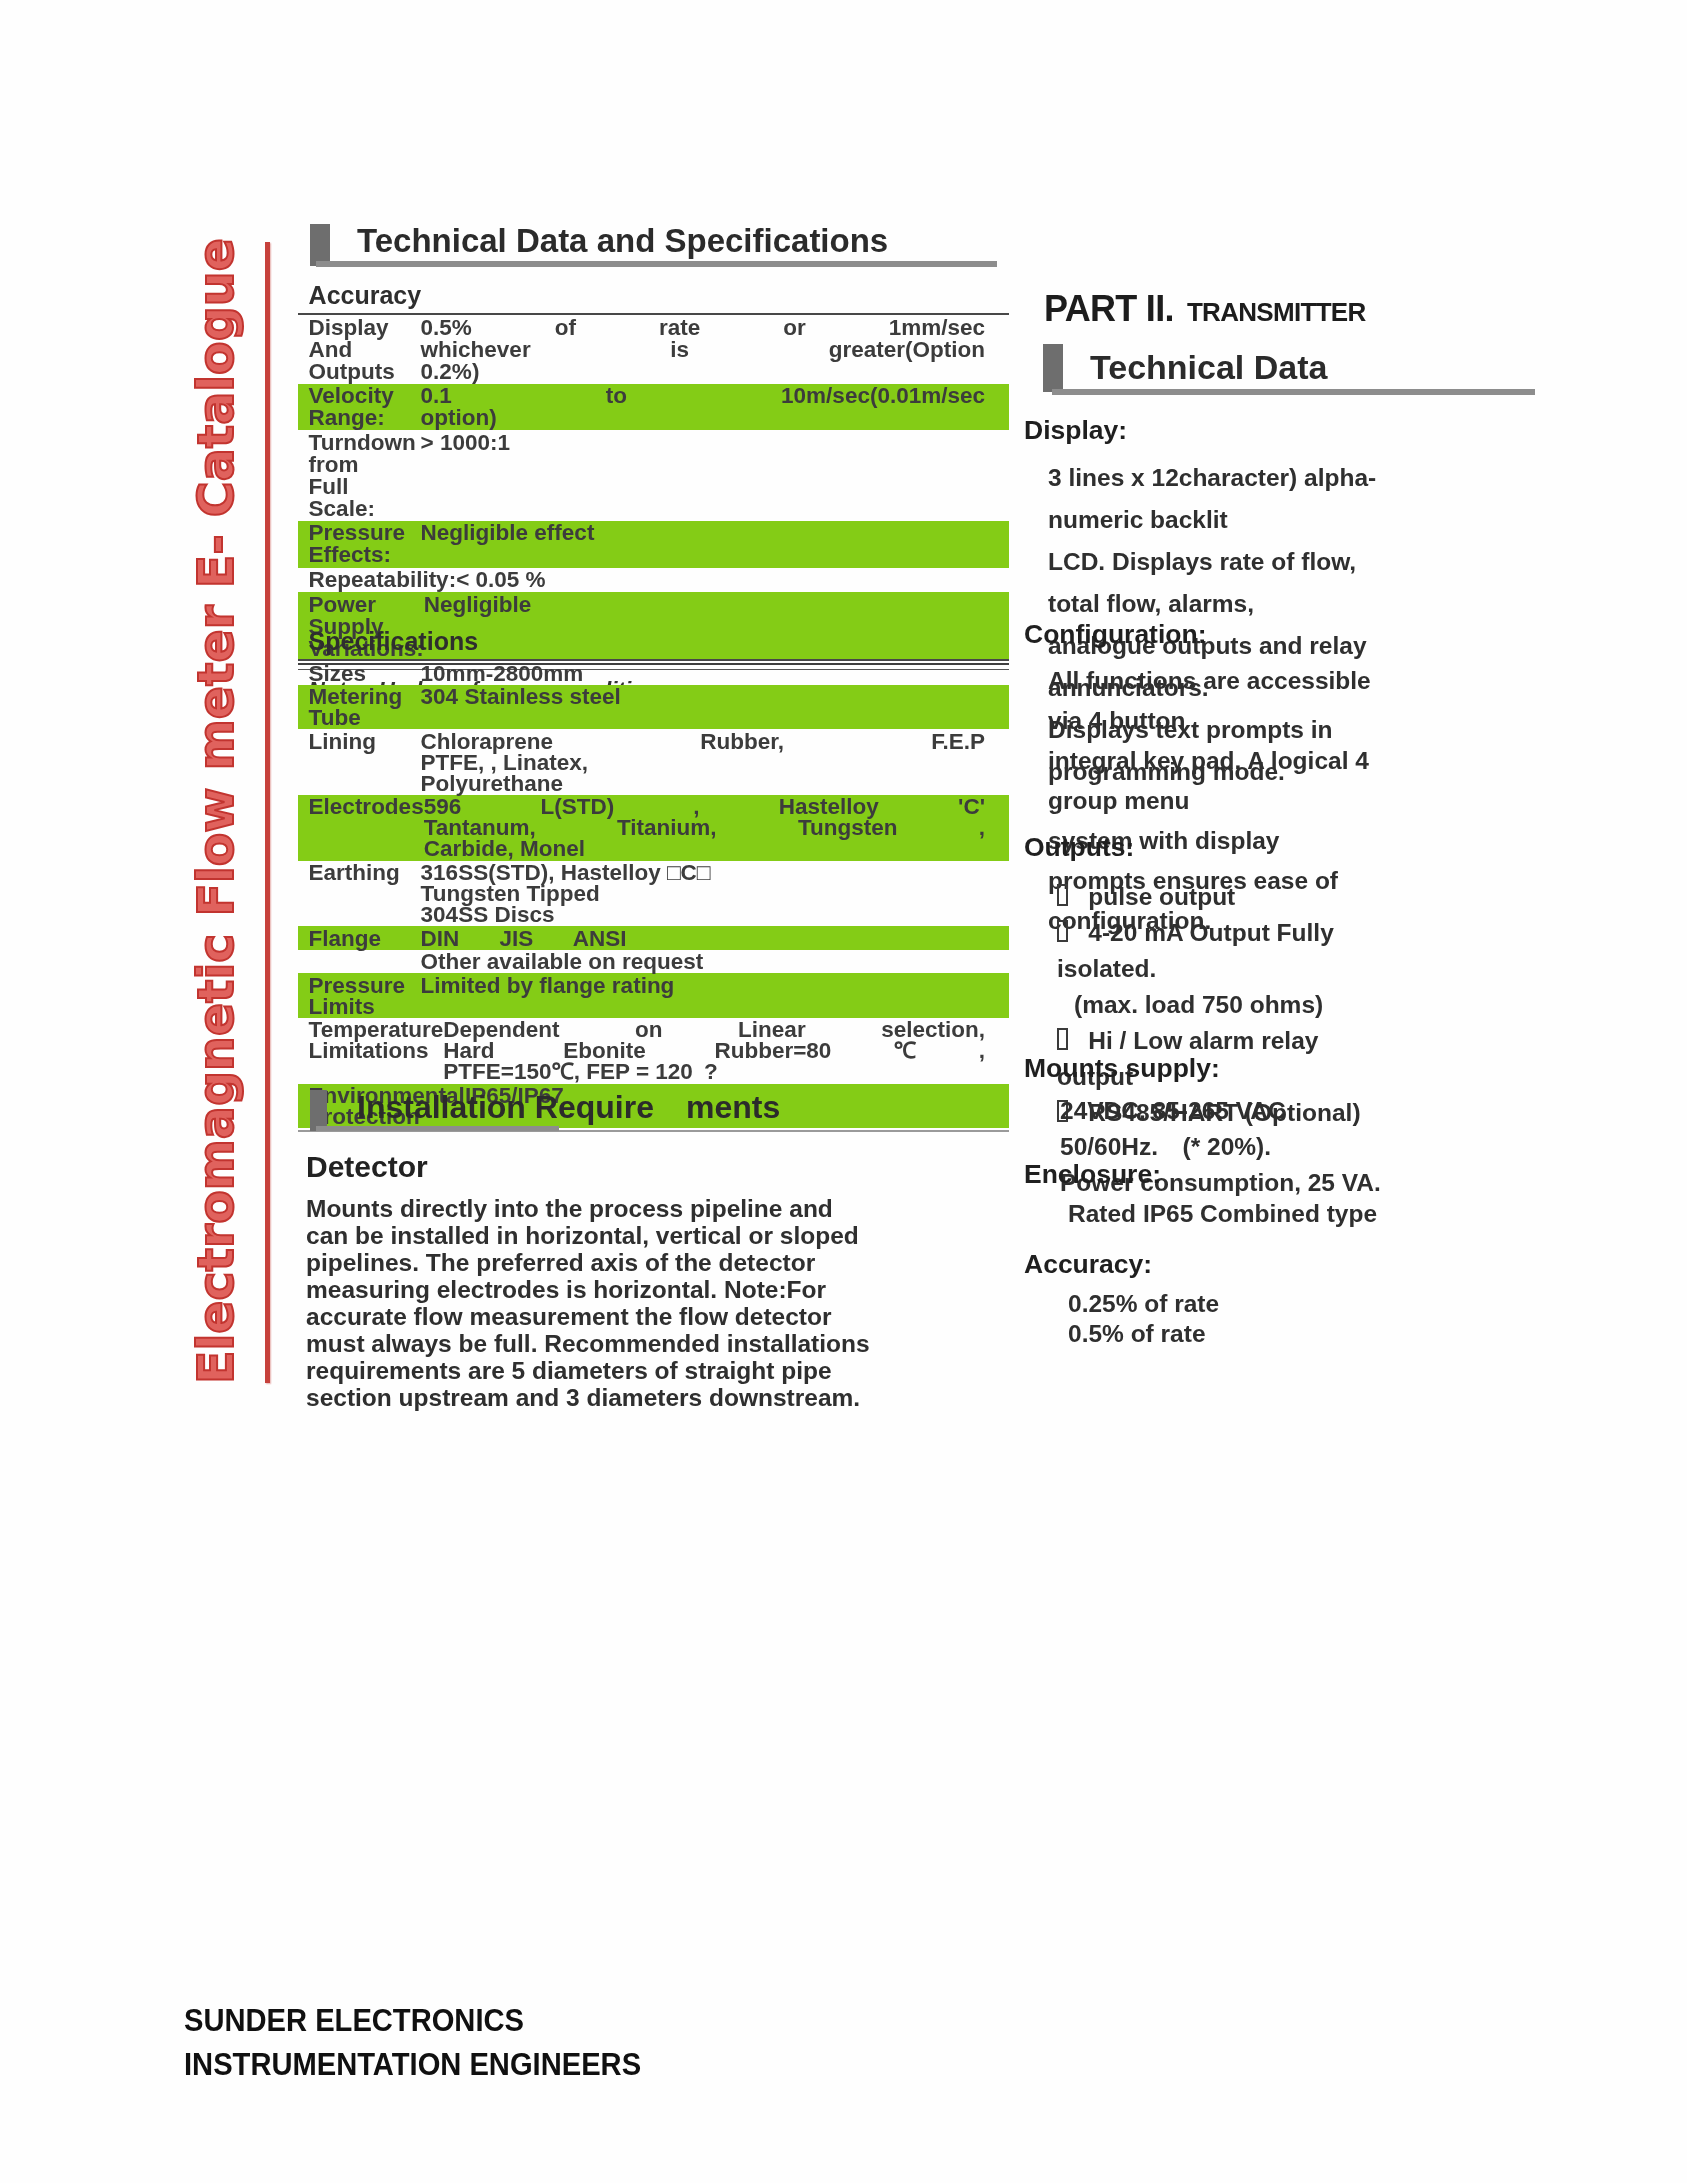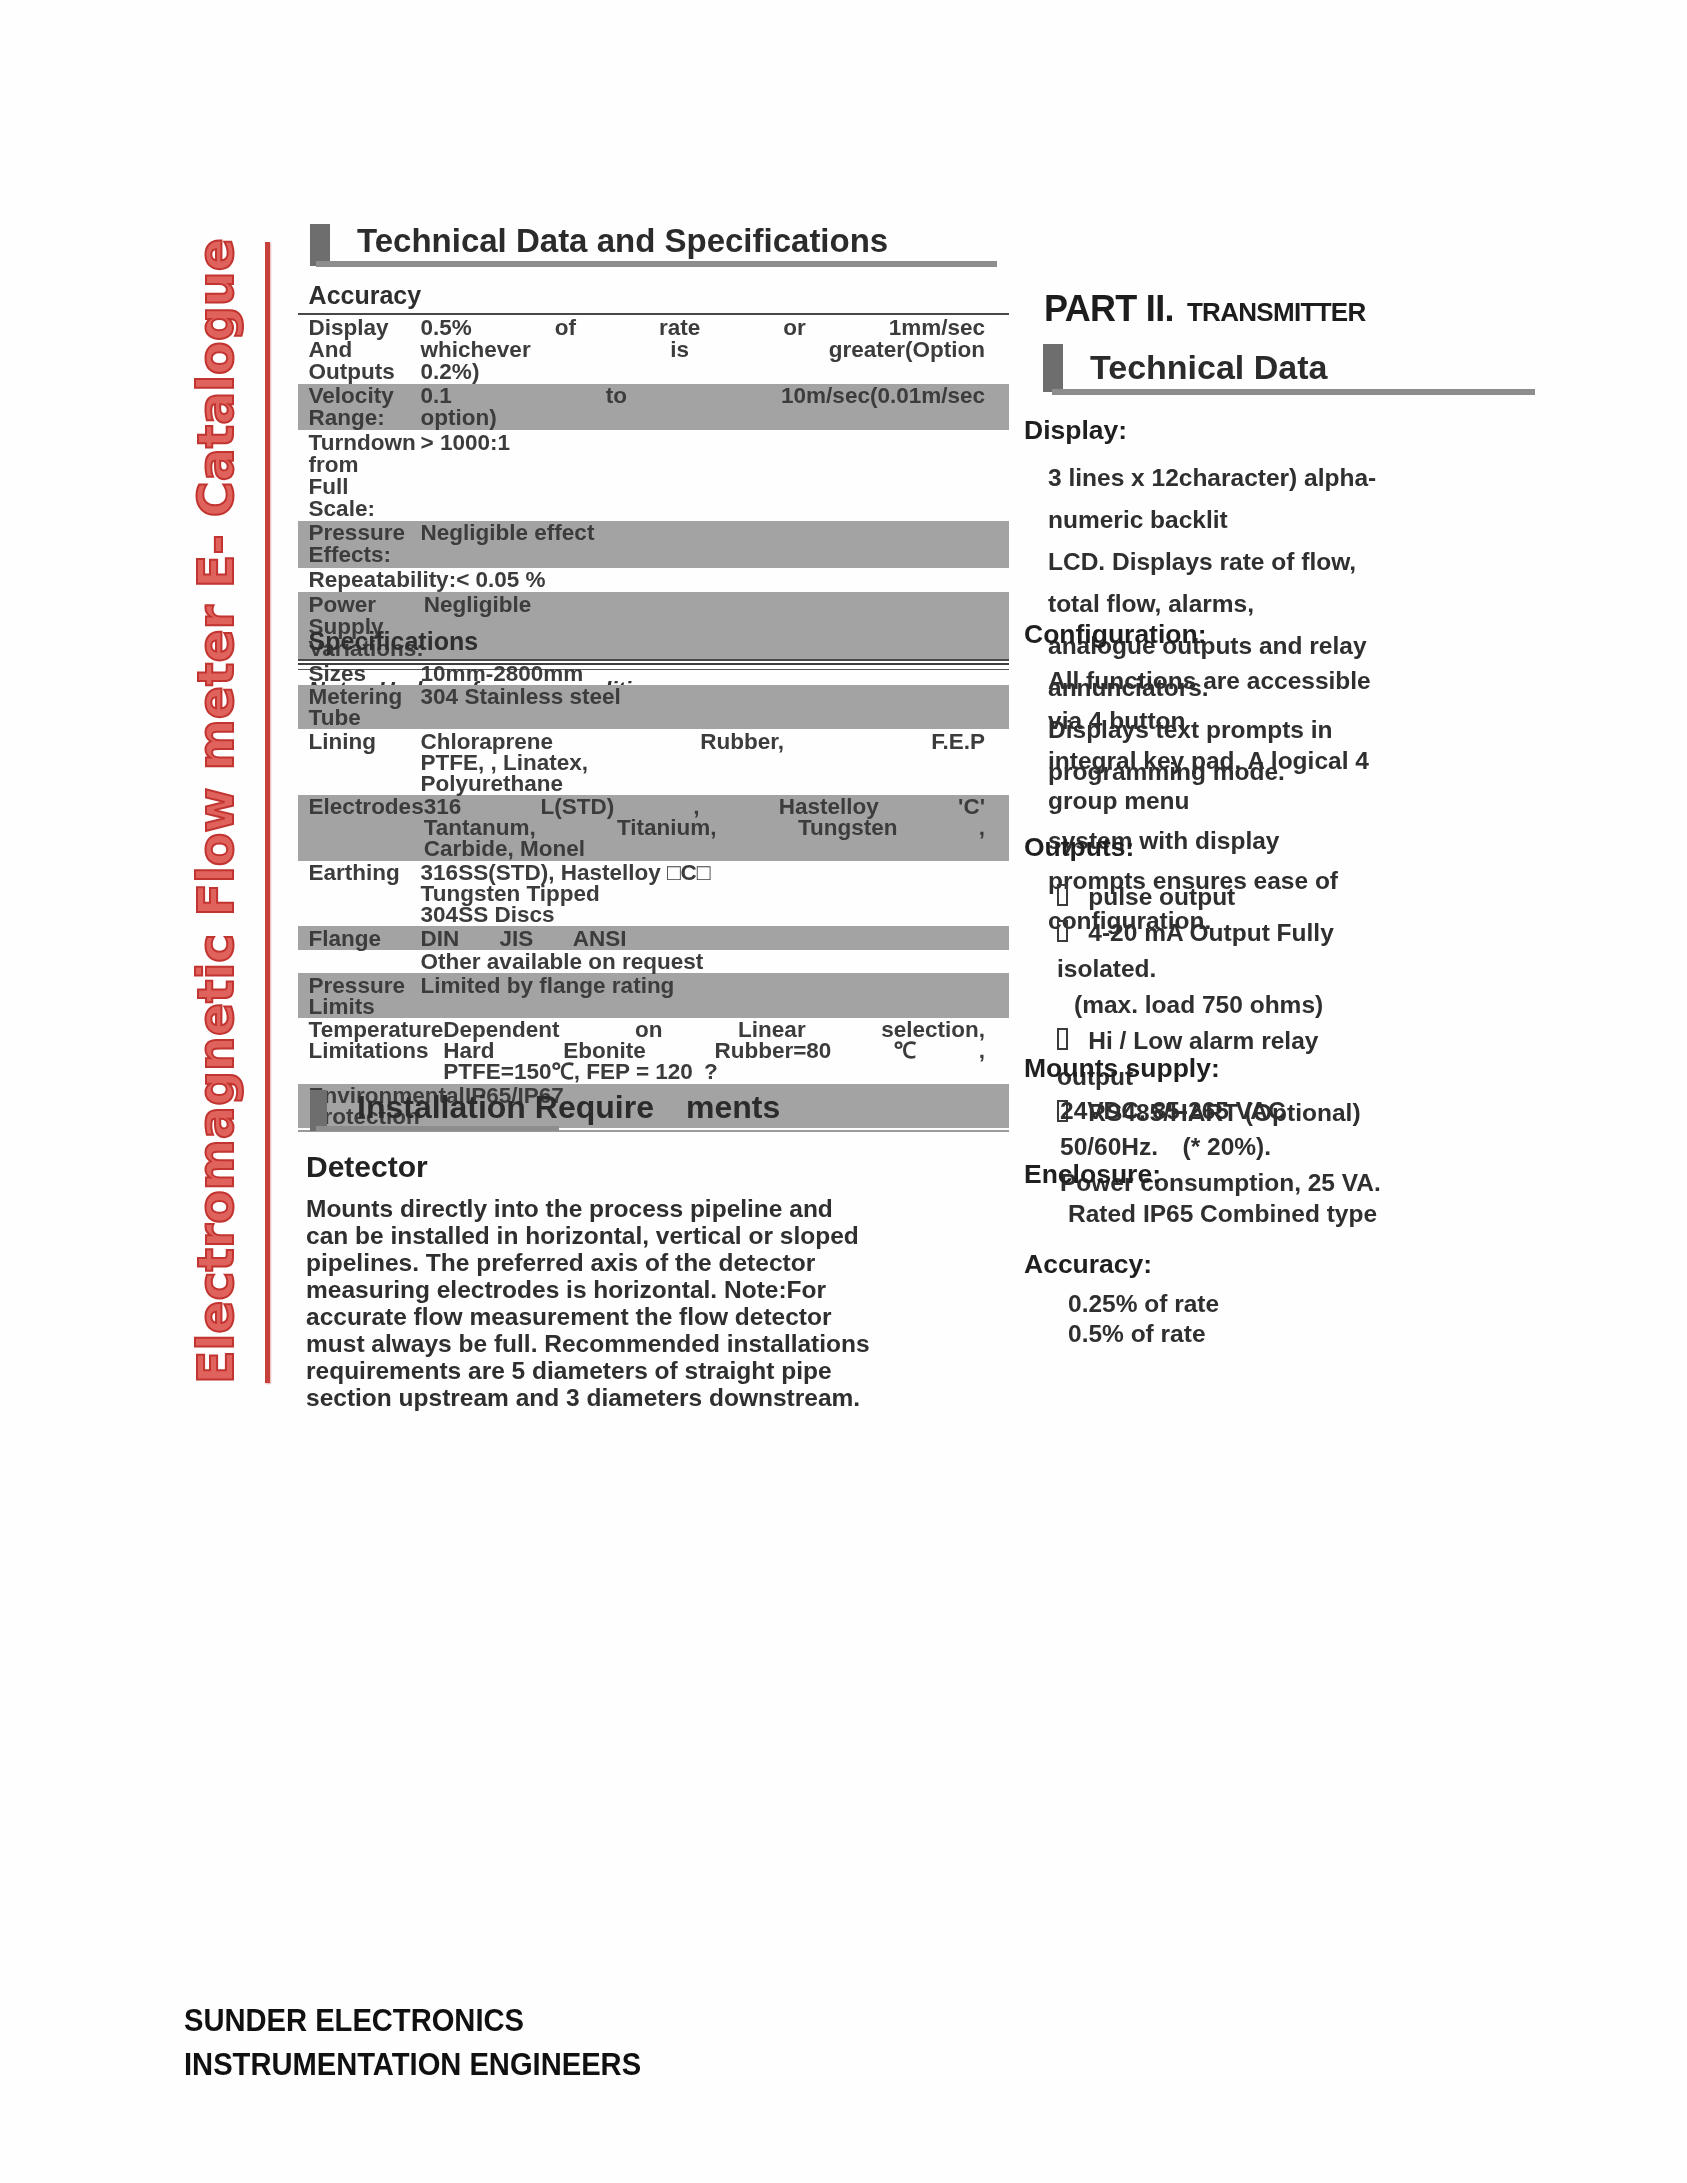--- a/index.html
+++ b/index.html
@@ -22,21 +22,21 @@
   
   .sq{position:absolute;background:#6e6e6e;}
   .hbar{position:absolute;background:#8d8d8d;}
   .h1-title{position:absolute;font-weight:700;color:#2b2b2b;letter-spacing:0;}
   
   .tbl{position:absolute;left:298px;width:711px;font-size:22.5px;font-weight:700;color:#3c3c3c;}
   .tbl-title{font-size:25px;color:#2e2e2e;padding:0 0 3.3px 10.6px;border-bottom:2.6px solid #484848;}
   .trow{display:flex;padding:1.3px 24px 1.3px 10.6px;}
   .acc .trow{line-height:22px;}
   .spec .trow{line-height:21px;}
-  .trow.shaded{background:#a3a3a3;}
+  .trow.shaded{background:#84cc16;}
   .tlabel{flex:0 0 112px;white-space:pre-line;}
   .tvalue{flex:1;white-space:pre-line;}
   .vline{text-align:left;}
   .vline.jline{text-align:justify;text-align-last:justify;}
   .tvalue.spread{word-spacing:34px;}
   .tbl-dbl{margin-top:2px;height:4.6px;border-top:2.6px solid #3f3f3f;border-bottom:1.3px solid #555;}
   .tbl-note{font-style:italic;padding:6.6px 0 0 10.6px;color:#333;}
   .tbl-end{height:0;border-bottom:2.6px solid #9a9a9a;margin-top:1.3px;}
   
   .detector{position:absolute;left:306px;top:1150px;width:695px;}
@@ -118,21 +118,21 @@
         <div class="trow shaded">
           <div class="tlabel">Metering Tube</div>
           <div class="tvalue"><div class="vline">304 Stainless steel</div></div>
         </div>
         <div class="trow">
           <div class="tlabel">Lining</div>
           <div class="tvalue"><div class="vline jline">Chloraprene Rubber, F.E.P</div><div class="vline">PTFE, , Linatex,</div><div class="vline">Polyurethane</div></div>
         </div>
         <div class="trow shaded">
           <div class="tlabel">Electrodes</div>
-          <div class="tvalue"><div class="vline jline">316 L(STD) , Hastelloy 'C'</div><div class="vline jline">Tantanum, Titanium, Tungsten ,</div><div class="vline">Carbide, Monel</div></div>
+          <div class="tvalue"><div class="vline jline">596 L(STD) , Hastelloy 'C'</div><div class="vline jline">Tantanum, Titanium, Tungsten ,</div><div class="vline">Carbide, Monel</div></div>
         </div>
         <div class="trow">
           <div class="tlabel">Earthing</div>
           <div class="tvalue"><div class="vline">316SS(STD), Hastelloy □C□</div><div class="vline">Tungsten Tipped</div><div class="vline">304SS Discs</div></div>
         </div>
         <div class="trow shaded">
           <div class="tlabel">Flange</div>
           <div class="tvalue spread"><div class="vline">DIN JIS ANSI</div></div>
         </div>
         <div class="trow">

